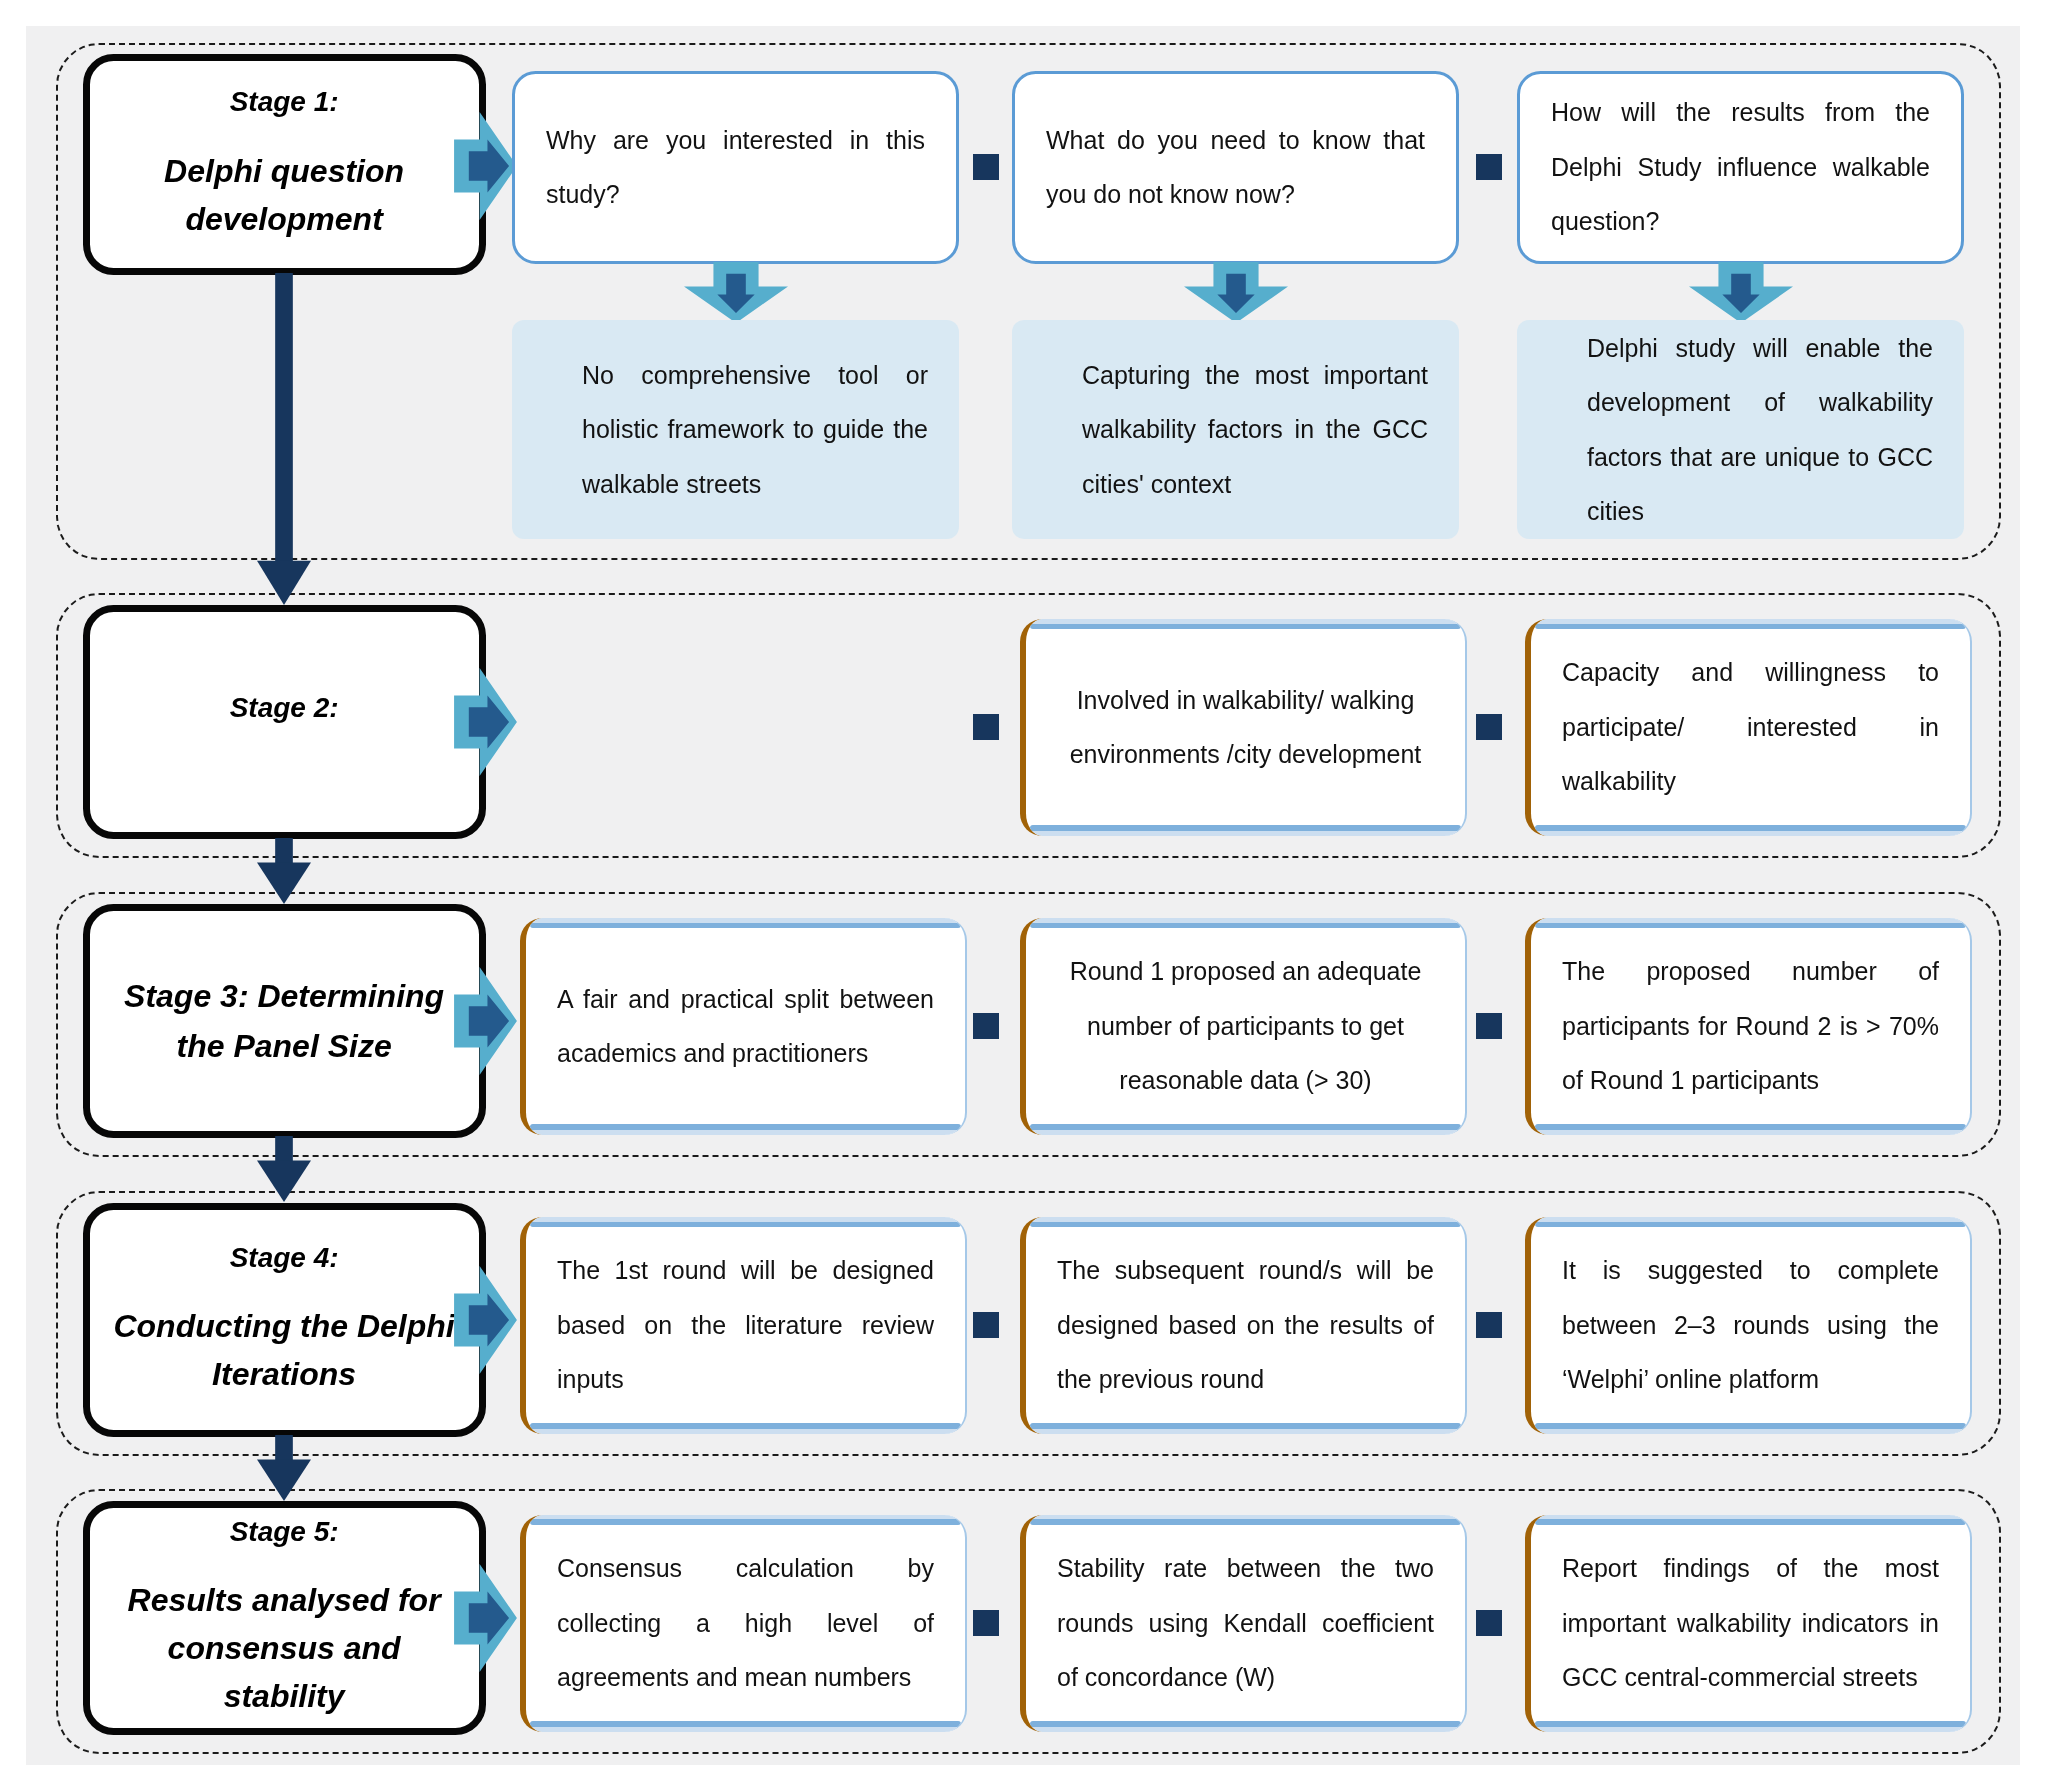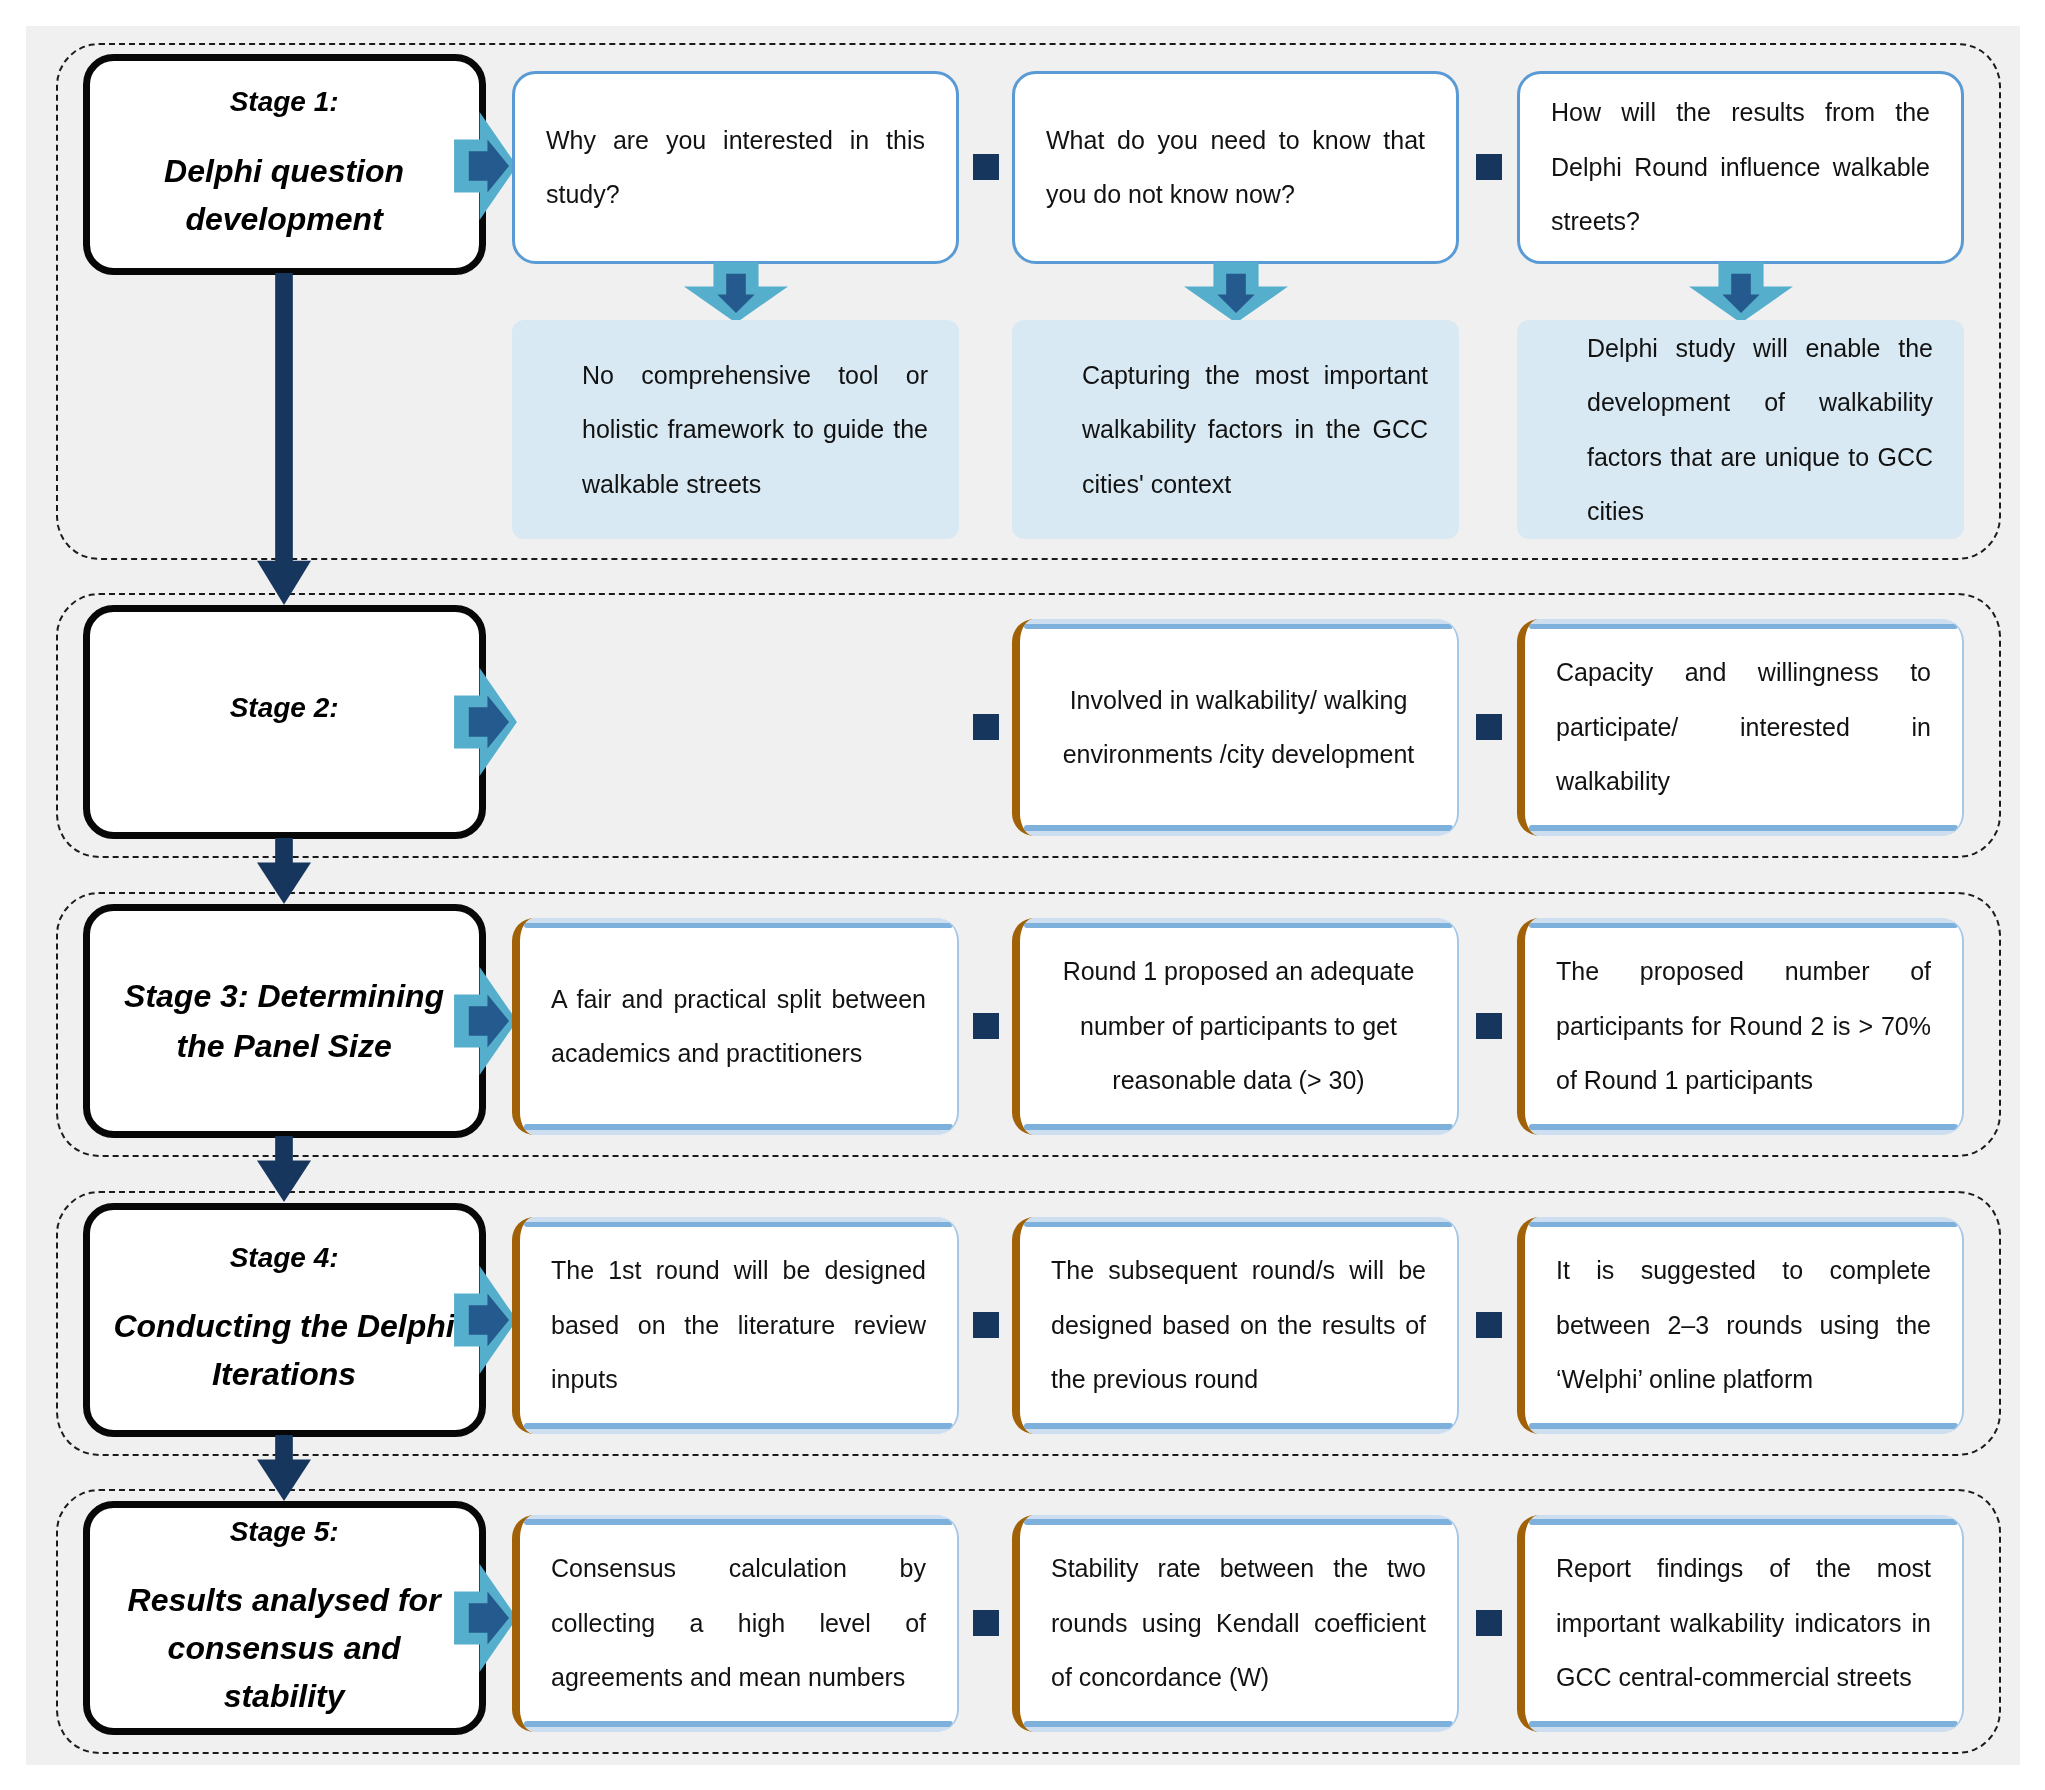--- a/index.html
+++ b/index.html
@@ -35,22 +35,22 @@
   
   .card{position:absolute;width:447px;box-sizing:border-box;display:flex;align-items:center;background:#fff;}
   .card p{margin:0;width:100%;font-size:25px;line-height:2.18;color:#121212;
           text-align:justify;padding:0 31px;}
   .card.ta-left p{text-align:center;}
   .col1{left:454px}.col2{left:954px}.col3{left:1459px}
 
   .qcard{top:25.5px;height:193px;border:3.4px solid #5b9bd5;border-radius:23.6px;}
   .acard{top:275px;height:219px;background:#d9e9f3;border-radius:12px;padding-left:39px;}
 
-  .g25 .card{top:23.6px;height:217px;border-left:8px solid #a16207;border-right:2px solid #a5c8e8;
-             border-radius:22.6px;overflow:hidden;}
+  .g25 .card{top:23.6px;height:217px;border-left:6px solid #a16207;border-right:2px solid #a5c8e8;
+             border-radius:22.6px;overflow:hidden;margin-left:8px;}
   .g25 .card::before{content:"";position:absolute;left:3.9px;right:3.9px;top:0;height:10.8px;
              background:linear-gradient(180deg,#ccdef0 0 45%,#7eb0dc 45% 100%);border-radius:2.9px;}
   .g25 .card::after{content:"";position:absolute;left:3.9px;right:3.9px;bottom:0;height:10.8px;
              background:linear-gradient(180deg,#7eb0dc 0 55%,#ccdef0 55% 100%);border-radius:2.9px;}
 
   
   .sq{position:absolute;width:25.5px;height:25.5px;background:#17365d;}
   .sq1{left:915px}.sq2{left:1418px}
   #g1 .sq{top:109px}
   .g25 .sq{top:119px}
@@ -91,21 +91,21 @@
 
   <div class="card qcard col1">
     <p>Why are you interested in this study?</p>
   </div>
   <div class="sq sq1"></div>
   <div class="card qcard col2">
     <p>What do you need to know that you do not know now?</p>
   </div>
   <div class="sq sq2"></div>
   <div class="card qcard col3">
-    <p>How will the results from the Delphi Round influence walkable streets?</p>
+    <p>How will the results from the Delphi Study influence walkable question?</p>
   </div>
 
   <svg class="darr da1" viewBox="0 0 106 62">
     <polygon points="30,0 30,25 0,25 53,62 106,25 76,25 76,0" fill="#56aecd"></polygon>
     <polygon points="43,12 43,33 34,33 53,52 72,33 63,33 63,12" fill="#245a8d"></polygon>
   </svg>
   <svg class="darr da2" viewBox="0 0 106 62">
     <polygon points="30,0 30,25 0,25 53,62 106,25 76,25 76,0" fill="#56aecd"></polygon>
     <polygon points="43,12 43,33 34,33 53,52 72,33 63,33 63,12" fill="#245a8d"></polygon>
   </svg>

